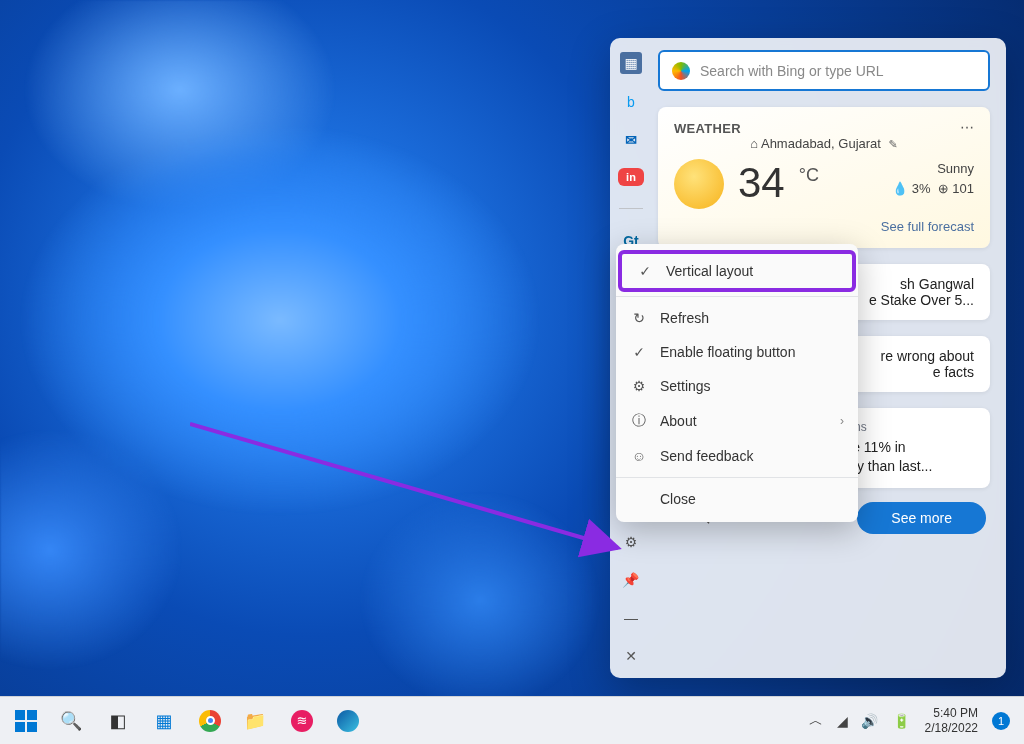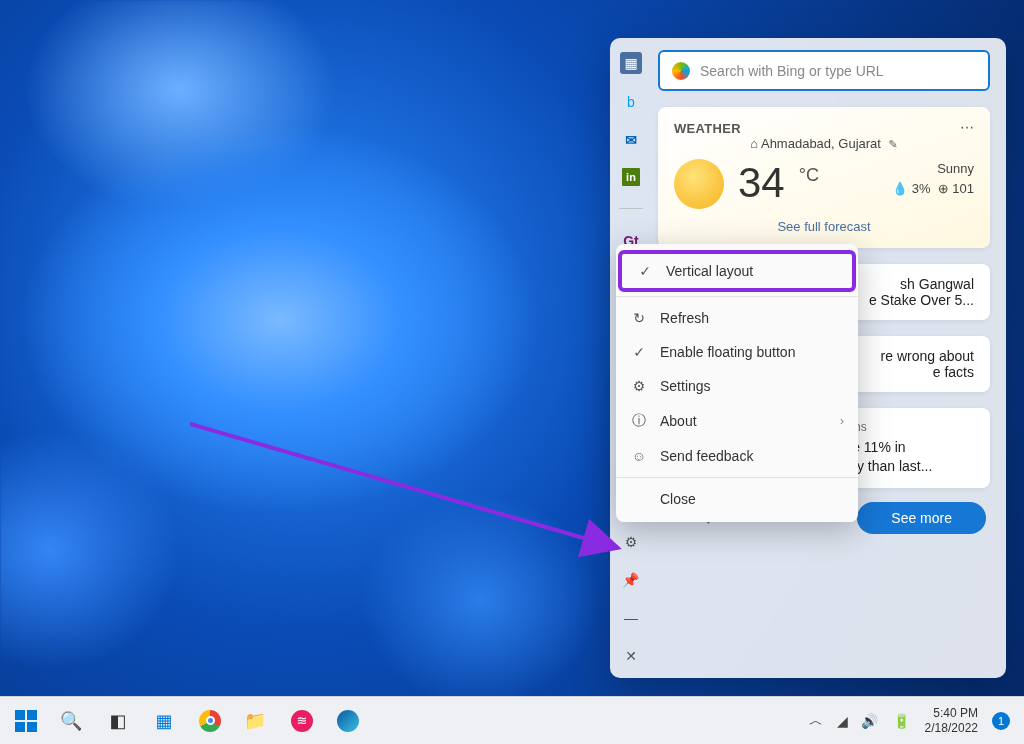--- a/index.html
+++ b/index.html
@@ -26,21 +26,21 @@
 .weather{background:linear-gradient(160deg,#fff 0%,#fff8e0 100%);position:relative}
 .w-title{font-weight:600;font-size:13px;letter-spacing:.3px;color:#555}
 .more-dots{position:absolute;top:12px;right:14px;color:#555;letter-spacing:2px;font-size:14px}
 .w-loc{text-align:center;font-size:13px;color:#444;}
 .w-loc .pen{font-size:11px;color:#666;margin-left:4px}
 .w-main{display:flex;gap:14px;margin-top:8px}
 .sun{width:50px;height:50px;border-radius:50%;background:radial-gradient(circle at 40% 35%,#ffe27a,#f7b31c)}
 .temp{font-size:42px;font-weight:300;color:#333}
 .unit{font-size:18px;color:#555;align-self:flex-start;margin-top:6px}
 .w-right{margin-left:auto;text-align:right;font-size:13px;color:#444;line-height:1.5}
-.forecast-link{color:#4a6fa0;font-size:13px;margin-top:10px;text-align:center}
+.forecast-link{color:#4a6fa0;font-size:13px;margin-top:10px;text-align:right}
 .news-card{padding:12px 16px}
 .news-src{font-size:12px;color:#6b7280;display:flex;align-items:center;gap:6px}
 .news-src .dot{width:10px;height:10px;background:#1866c0;border-radius:2px}
 .news-title{font-size:14px;color:#222;margin-top:4px;line-height:1.35}
 .bottom-tools{display:flex;align-items:center;gap:22px;margin-top:14px;padding:0 4px}
 .bottom-tools .ticon{font-size:16px;color:#555}
 .see-more{margin-left:auto;background:#1677d4;color:#fff;border:none;border-radius:20px;padding:8px 34px;font-size:14px}
 .context-menu{position:absolute;top:244px;left:616px;width:242px;background:#fafafa;border-radius:8px;box-shadow:0 8px 32px rgba(0,0,0,.25);padding:6px 0;z-index:50}
 .cm-group{border:4px solid #8a2be2;border-radius:6px;margin:0 2px}
 .cm-item{display:flex;align-items:center;gap:12px;padding:9px 14px;font-size:14px;color:#333;position:relative}
@@ -66,23 +66,23 @@
 
 <div class="desktop">
   <div class="swirl"></div>
 </div>
 
 <div class="widgets">
   <div class="rail">
     <div class="ic" style="background:#4a6fa0;color:#fff;border-radius:3px;width:22px;height:22px">▦</div>
     <div class="ic" style="color:#0a9af0">b</div>
     <div class="ic" style="color:#0364b8;font-weight:bold">✉</div>
-    <div class="ic" style="background:#4d7c0f;color:#fff;border-radius:1px;width:18px;height:18px;font-size:11px;font-weight:bold">in</div>
+    <div class="ic" style="background:#ef4444;color:#fff;border-radius:6px;width:26px;height:18px;font-size:11px;font-weight:bold">in</div>
     <div class="rail-divider"></div>
-    <div class="ic" style="color:#701a75;font-weight:bold">Gt</div>
+    <div class="ic" style="color:#0369a1;font-weight:bold">Gt</div>
     <div class="rail-spacer"></div>
     <div class="ic">⚙</div>
     <div class="ic">📌</div>
     <div class="ic">—</div>
     <div class="ic" style="margin-bottom:12px">✕</div>
   </div>
 
   <div class="content">
     <div class="searchbar">
       <div class="bing"></div>

